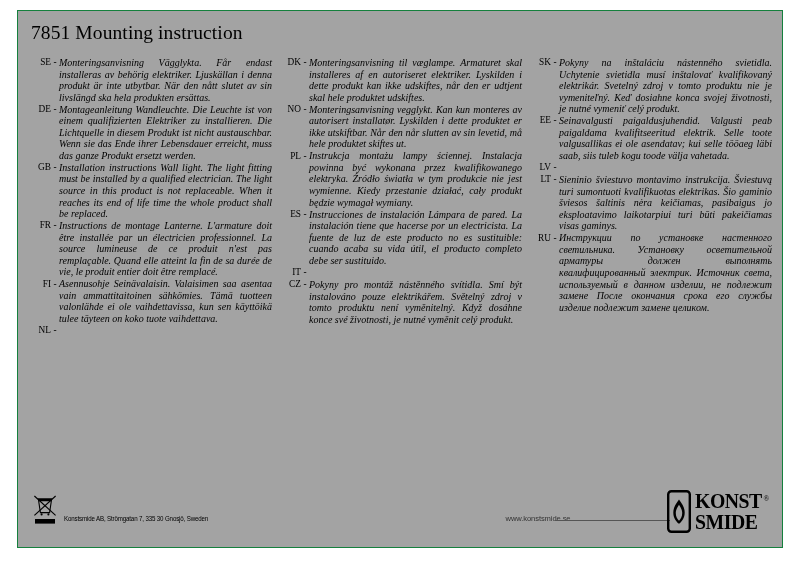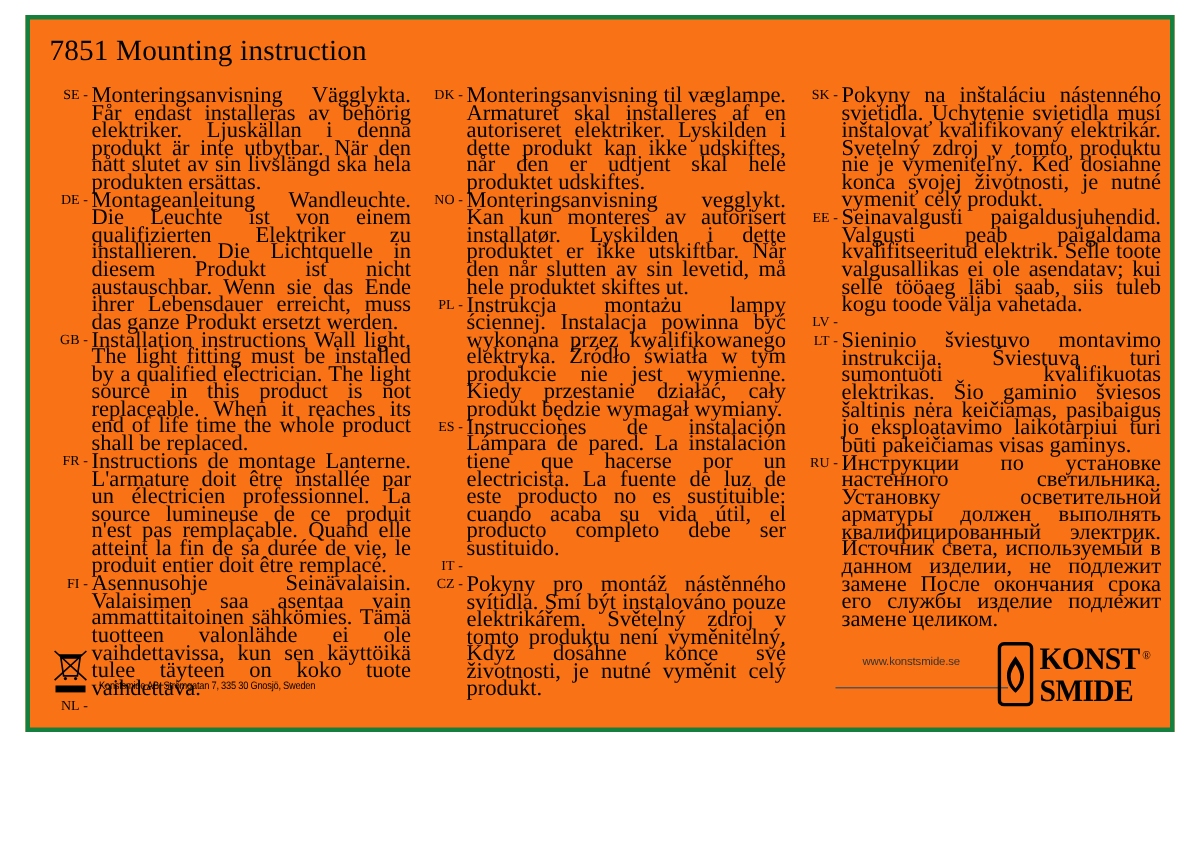--- a/index.html
+++ b/index.html
@@ -12,24 +12,24 @@
     height: 567px;
     font-family: "Liberation Serif", "DejaVu Serif", serif;
     color: #000000;
     overflow: hidden;
   }
   #page {
     position: absolute;
     left: 17px;
     top: 10px;
     width: 766px;
-    height: 478px;
-    border: 3px solid #15803d;
+    height: 538px;
+    border: 1px solid #15803d;
     box-sizing: border-box;
-    background: #f97316;
+    background: #a3a3a3;
   }
   #title {
     position: absolute;
     left: 13px;
     top: 11px;
     font-size: 19.5px;
     letter-spacing: 0.1px;
     white-space: nowrap;
   }
   #columns {
@@ -59,25 +59,26 @@
   .dash {
     width: 8px;
     flex: 0 0 8px;
     font-size: 9.3px;
     line-height: 11.55px;
     text-align: center;
     padding-top: 0.2px;
   }
   .entry-text {
     flex: 1 1 auto;
-    font-size: 15px;
+    font-size: 10px;
     line-height: 11.55px;
     text-align: justify;
     text-justify: inter-word;
     hyphens: auto;
+    font-style: italic;
     -webkit-hyphens: auto;
   }
   .col-3 .entry-text { text-align: justify; }
 
   
   #footer {
     position: absolute;
     left: 0;
     right: 0;
     bottom: 0;
@@ -97,23 +98,23 @@
     font-family: "Liberation Sans", "DejaVu Sans", sans-serif;
     font-size: 7.2px;
     letter-spacing: -0.18px;
     white-space: nowrap;
     transform: scaleX(0.86);
     transform-origin: left bottom;
   }
   #website {
     position: absolute;
     left: 420px;
-    bottom: 40px;
+    bottom: 24px;
     width: 200px;
-    text-align: right;
+    text-align: center;
     font-family: "Liberation Sans", "DejaVu Sans", sans-serif;
     font-size: 7.6px;
     letter-spacing: -0.1px;
     white-space: nowrap;
     color: #333333;
   }
   #url-rule {
     position: absolute;
     left: 537px;
     width: 115px;

